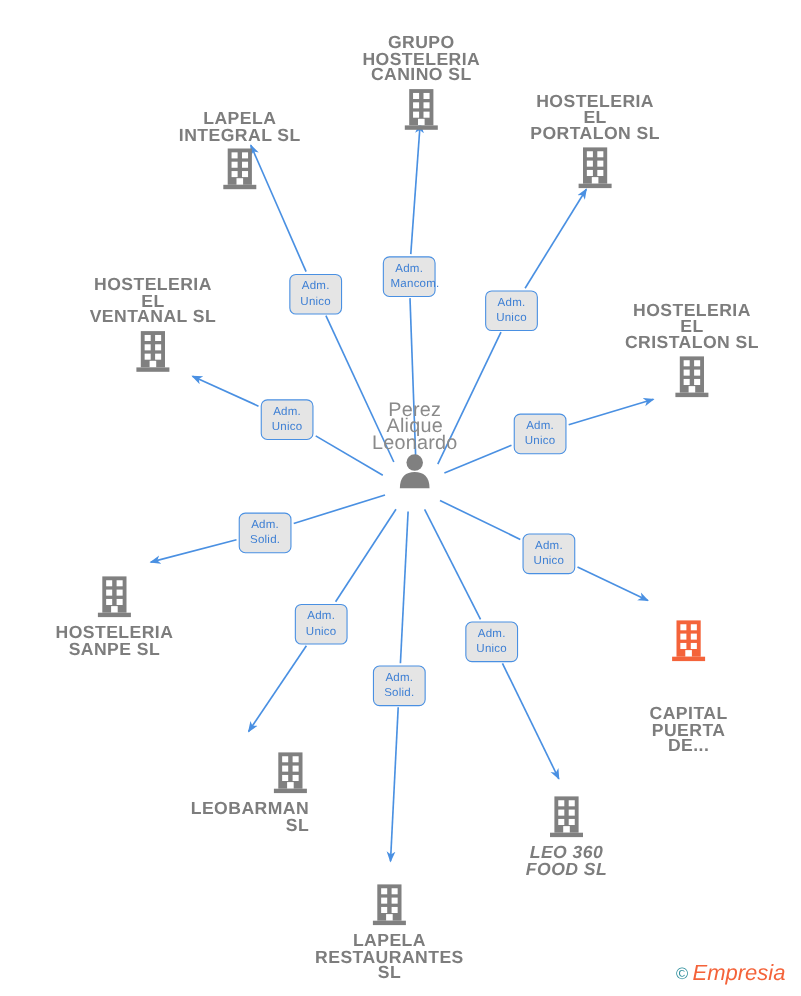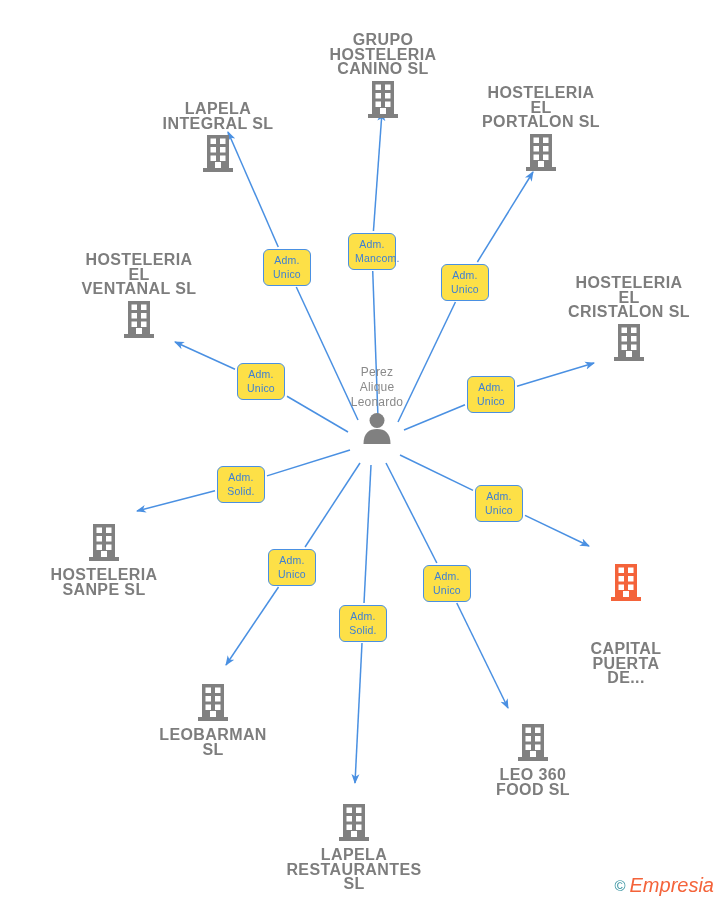--- a/index.html
+++ b/index.html
@@ -8,27 +8,27 @@
     font-family:"Liberation Sans","DejaVu Sans",sans-serif;
   }
   #canvas{position:absolute;left:0;top:0;width:728px;height:905px;}
   svg.edges{position:absolute;left:0;top:0;width:728px;height:905px;pointer-events:none;}
 
   .node{position:absolute;width:150px;margin-left:-75px;text-align:center;}
   .node .nlabel{
     font-size:16px;line-height:14.5px;letter-spacing:.4px;
     color:#7d7d7d;font-weight:bold;white-space:pre-line;
   }
-  .node.center .nlabel{font-weight:normal;color:#8a8a8a;font-size:12px;line-height:15px;letter-spacing:.2px;}
+  .node.center .nlabel{font-weight:normal;color:#8a8a8a;font-size:18px;line-height:15px;letter-spacing:.2px;}
   .node.highlight .nlabel{color:#7d7d7d;margin-top:34px;}
   .icon{display:block;margin:2px auto 0 auto;}
 
   .elabel{
     position:absolute;box-sizing:border-box;
-    background:#fde047;border:1.4px solid #4a90e2;border-radius:6px;
+    background:#e5e5e5;border:1.4px solid #4a90e2;border-radius:6px;
     color:#3d7fd4;font-size:10.5px;line-height:14px;text-align:center;
     padding:3px 6px 4px 6px;white-space:pre-line;letter-spacing:.2px;
   }
 
   .watermark{position:absolute;right:14px;bottom:10px;display:flex;align-items:center;gap:4px;}
   .wm-c{color:#2f8f9d;font-size:15px;line-height:15px;}
   .wm-t{color:#f4633a;font-size:20px;line-height:20px;font-family:Liberation Sans, sans-serif;font-style:italic;}
 </style>
 </head>
 <body>
@@ -189,36 +189,36 @@
             <rect x="19" y="14" width="5.5" height="5.5" fill="#ffffff"></rect>
             <rect x="9.5" y="22.5" width="5.5" height="5.5" fill="#ffffff"></rect>
             <rect x="19" y="22.5" width="5.5" height="5.5" fill="#ffffff"></rect>
             <rect x="14" y="29" width="6" height="6" fill="#ffffff"></rect>
             <rect x="2" y="35" width="30" height="4" fill="#f4633a"></rect>
           </svg></div>
         <div class="nlabel">CAPITAL
 PUERTA
 DE...</div>
       </div>
-      <div class="node" style="left: 213px; top: 680px;">
+      <div class="node" style="left: 206px; top: 680px; text-align: right;">
         <div class="icon"><svg width="34" height="42" viewBox="0 0 34 42" xmlns="http://www.w3.org/2000/svg">
             <rect x="6" y="2" width="22" height="33" fill="#808080"></rect>
             <rect x="9.5" y="5.5" width="5.5" height="5.5" fill="#ffffff"></rect>
             <rect x="19" y="5.5" width="5.5" height="5.5" fill="#ffffff"></rect>
             <rect x="9.5" y="14" width="5.5" height="5.5" fill="#ffffff"></rect>
             <rect x="19" y="14" width="5.5" height="5.5" fill="#ffffff"></rect>
             <rect x="9.5" y="22.5" width="5.5" height="5.5" fill="#ffffff"></rect>
             <rect x="19" y="22.5" width="5.5" height="5.5" fill="#ffffff"></rect>
             <rect x="14" y="29" width="6" height="6" fill="#ffffff"></rect>
             <rect x="2" y="35" width="30" height="4" fill="#808080"></rect>
           </svg></div>
         <div class="nlabel">LEOBARMAN
 SL</div>
       </div>
-      <div class="node" style="left: 533px; top: 720px;">
+      <div class="node" style="left: 515px; top: 720px; font-style: italic;">
         <div class="icon"><svg width="34" height="42" viewBox="0 0 34 42" xmlns="http://www.w3.org/2000/svg">
             <rect x="6" y="2" width="22" height="33" fill="#808080"></rect>
             <rect x="9.5" y="5.5" width="5.5" height="5.5" fill="#ffffff"></rect>
             <rect x="19" y="5.5" width="5.5" height="5.5" fill="#ffffff"></rect>
             <rect x="9.5" y="14" width="5.5" height="5.5" fill="#ffffff"></rect>
             <rect x="19" y="14" width="5.5" height="5.5" fill="#ffffff"></rect>
             <rect x="9.5" y="22.5" width="5.5" height="5.5" fill="#ffffff"></rect>
             <rect x="19" y="22.5" width="5.5" height="5.5" fill="#ffffff"></rect>
             <rect x="14" y="29" width="6" height="6" fill="#ffffff"></rect>
             <rect x="2" y="35" width="30" height="4" fill="#808080"></rect>

